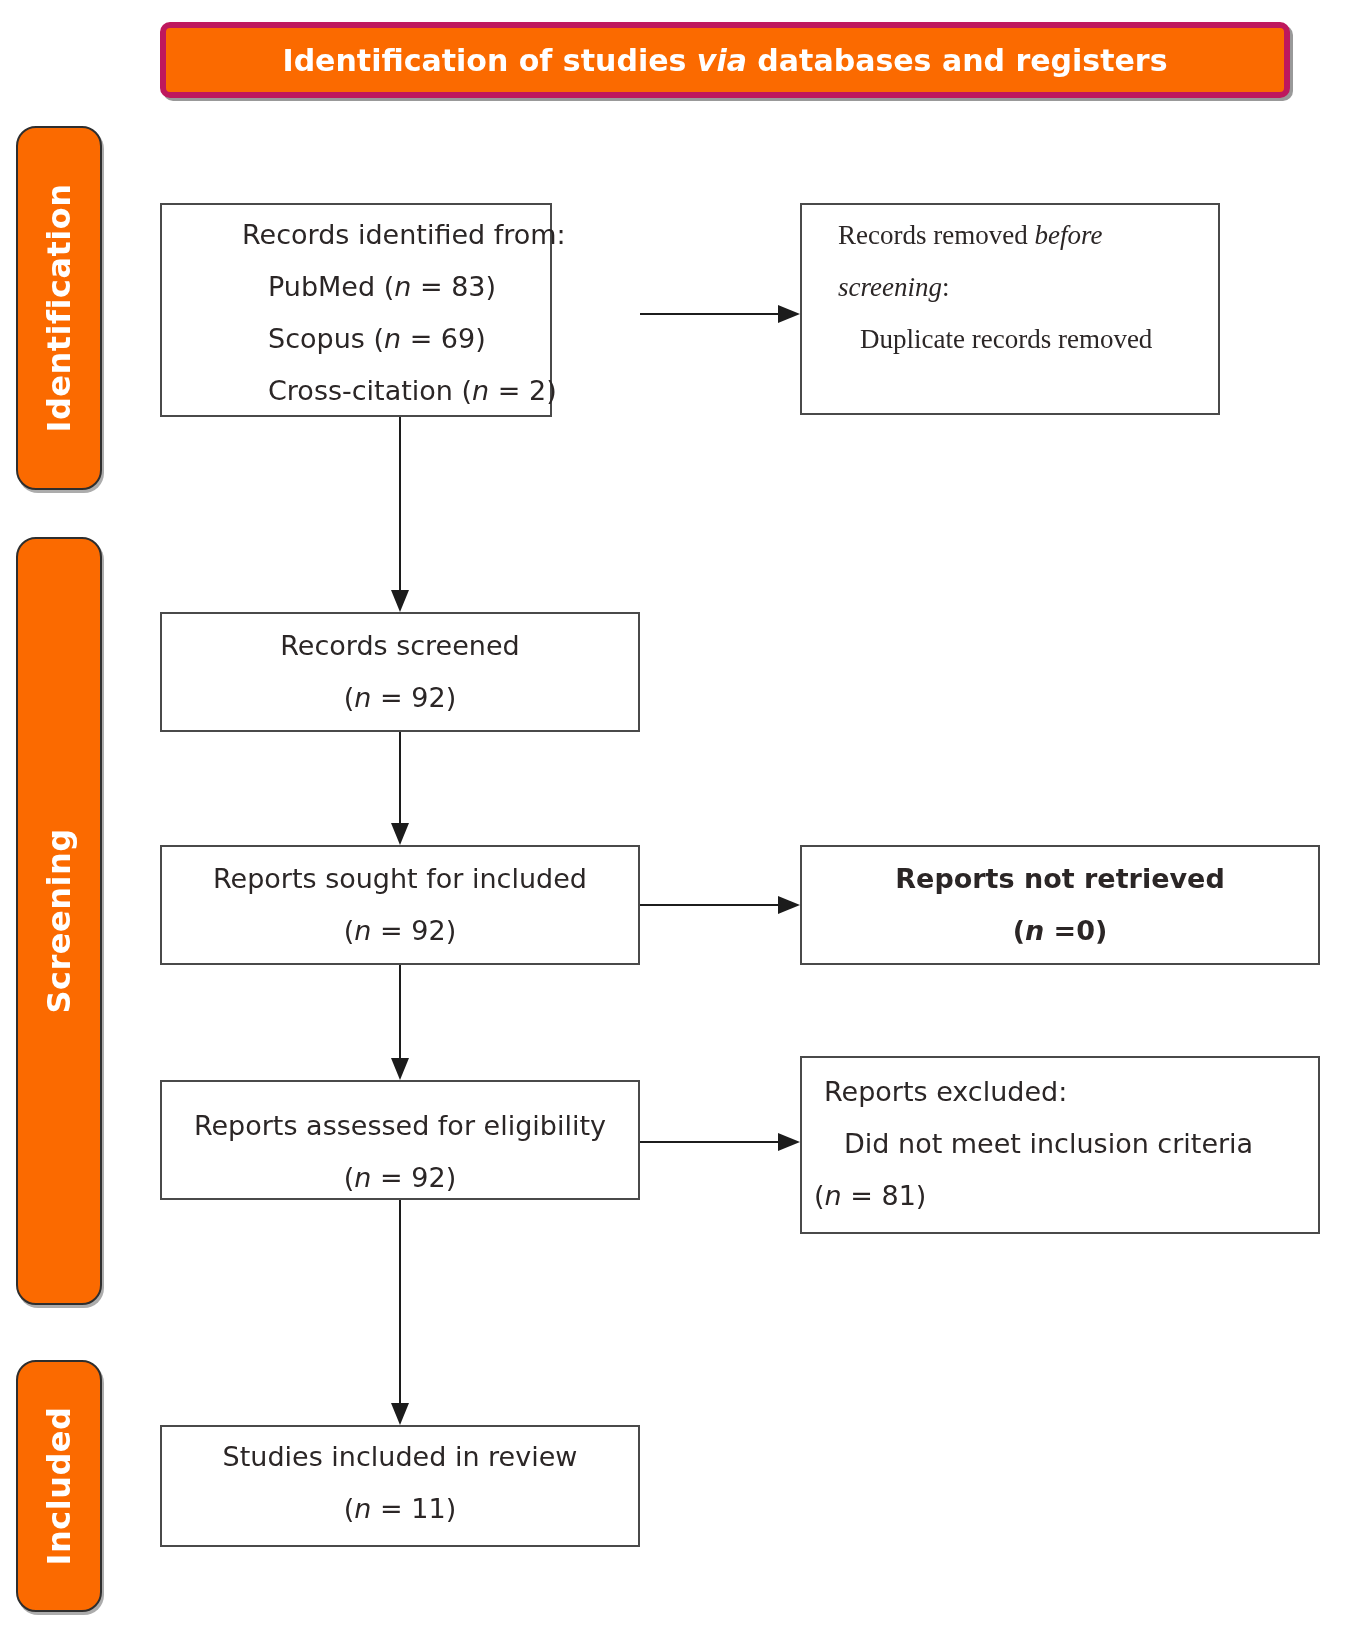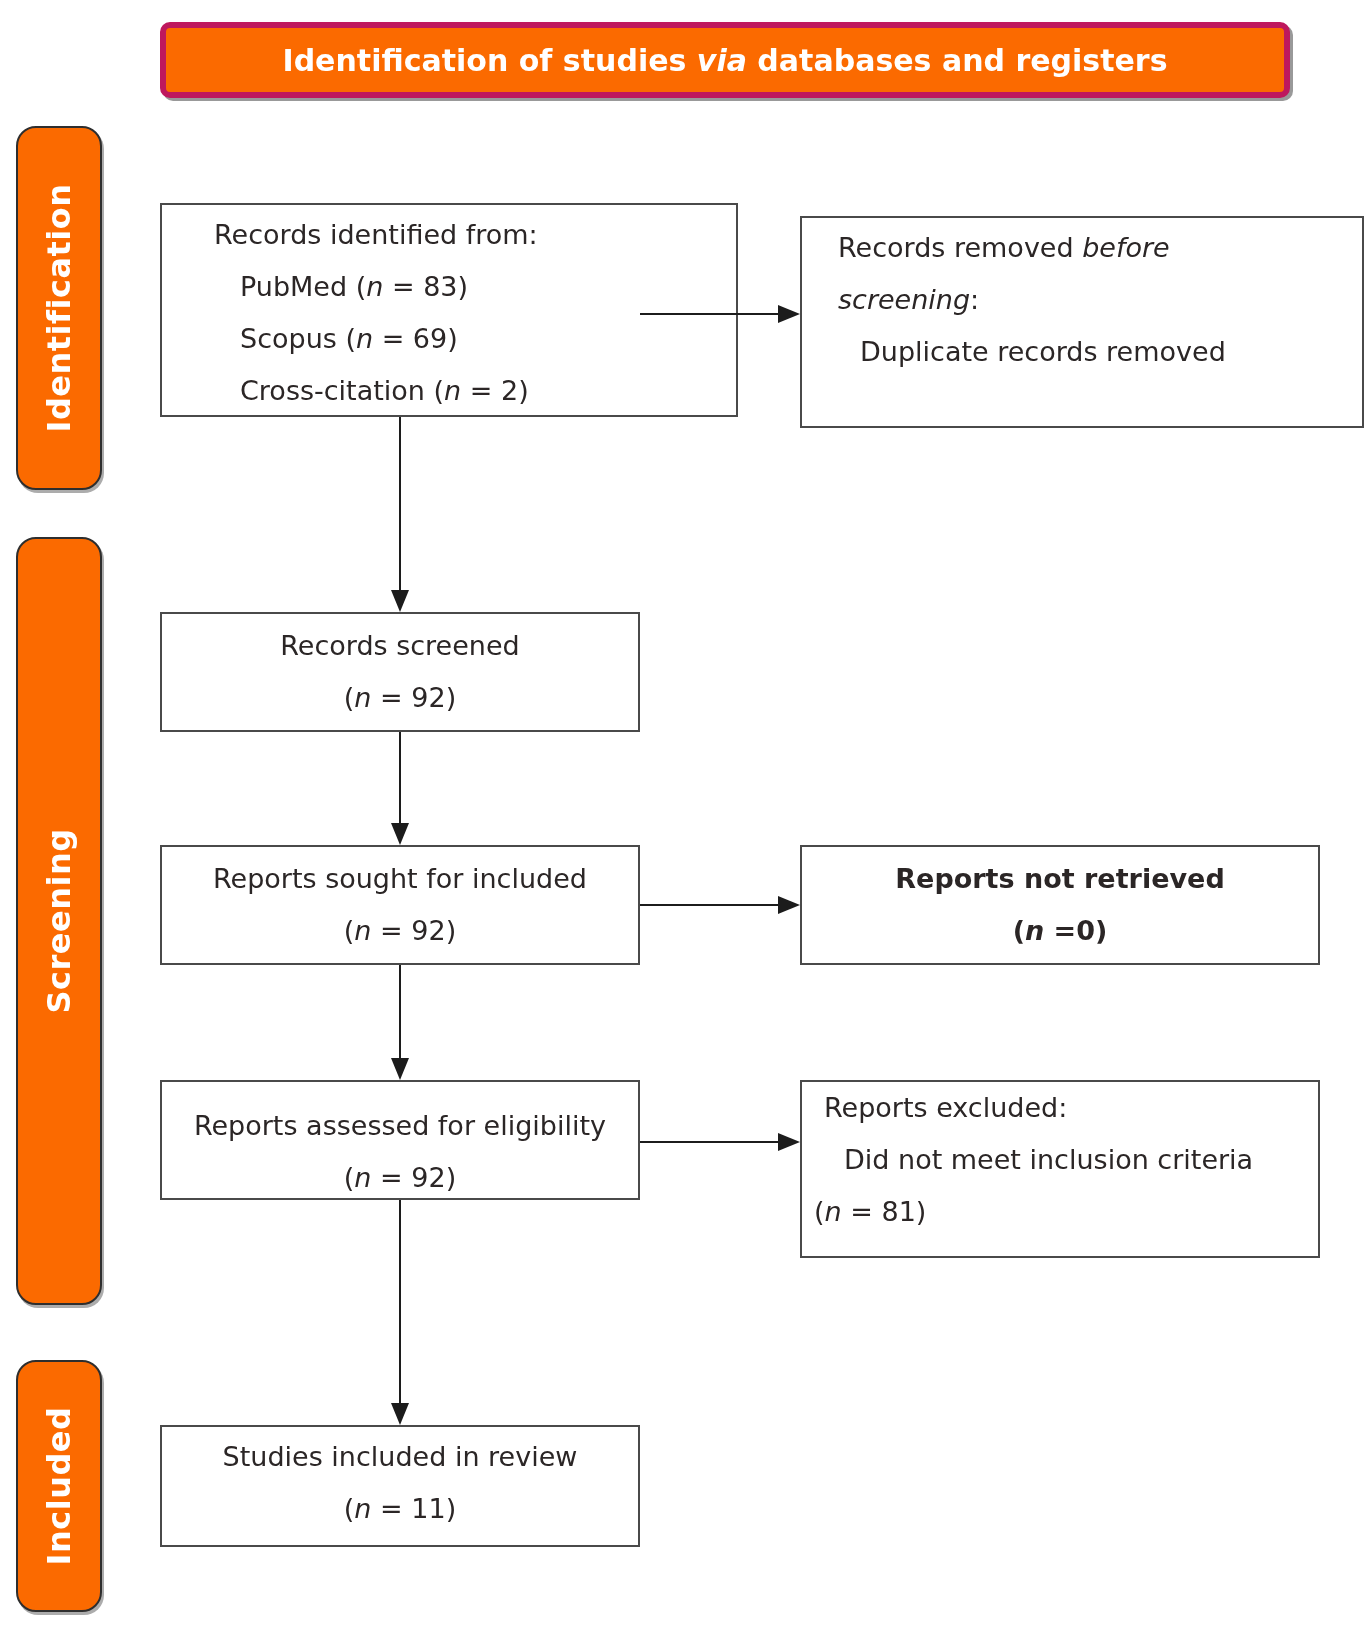--- a/index.html
+++ b/index.html
@@ -35,27 +35,27 @@
   .box{
     position:absolute;background:#ffffff;border:2px solid #4a4a4a;
     box-sizing:border-box;font-size:27px;line-height:52px;
     padding-top:4px;
   }
   .box .ln{padding-left:var(--pad,0px);white-space:nowrap;}
   .box .ln.ind1{padding-left:calc(var(--pad,0px) + var(--ind,24px));}
   .box .ln.flush{padding-left:12px;}
   .box.center{text-align:center;}
   .box.center .ln{padding-left:0;}
-  .box-a{left:160px;top:203px;width:578px;height:214px;--pad:52px;--ind:26px;}
-  .box-b{left:800px;top:216px;width:564px;height:212px;--pad:36px;--ind:22px;}
+  .box-a{left:160px;top:203px;width:392px;height:214px;padding-left:28px;--pad:52px;--ind:26px;}
+  .box-b{left:800px;top:203px;width:420px;height:212px;font-family:Liberation Serif, serif;--pad:36px;--ind:22px;}
   .box-c{left:160px;top:612px;width:480px;height:120px;padding-top:6px;}
   .box-d{left:160px;top:845px;width:480px;height:120px;padding-top:6px;}
   .box-e{left:800px;top:845px;width:520px;height:120px;padding-top:6px;font-weight:bold;}
   .box-f{left:160px;top:1080px;width:480px;height:120px;padding-top:18px;}
-  .box-g{left:800px;top:1080px;width:520px;height:178px;--pad:22px;--ind:20px;padding-top:0;}
+  .box-g{left:800px;top:1056px;width:520px;height:178px;--pad:22px;--ind:20px;padding-top:8px;}
   .box-h{left:160px;top:1425px;width:480px;height:122px;}
   
   .arrow-down{position:absolute;width:2px;background:#1c1c1c;}
   .arrow-down::after{
     content:"";position:absolute;left:-8px;bottom:-22px;
     border:9px solid transparent;border-bottom:0;border-top:22px solid #1c1c1c;
   }
   .arrow-right{position:absolute;height:2px;background:#1c1c1c;}
   .arrow-right::after{
     content:"";position:absolute;top:-8px;right:-22px;

